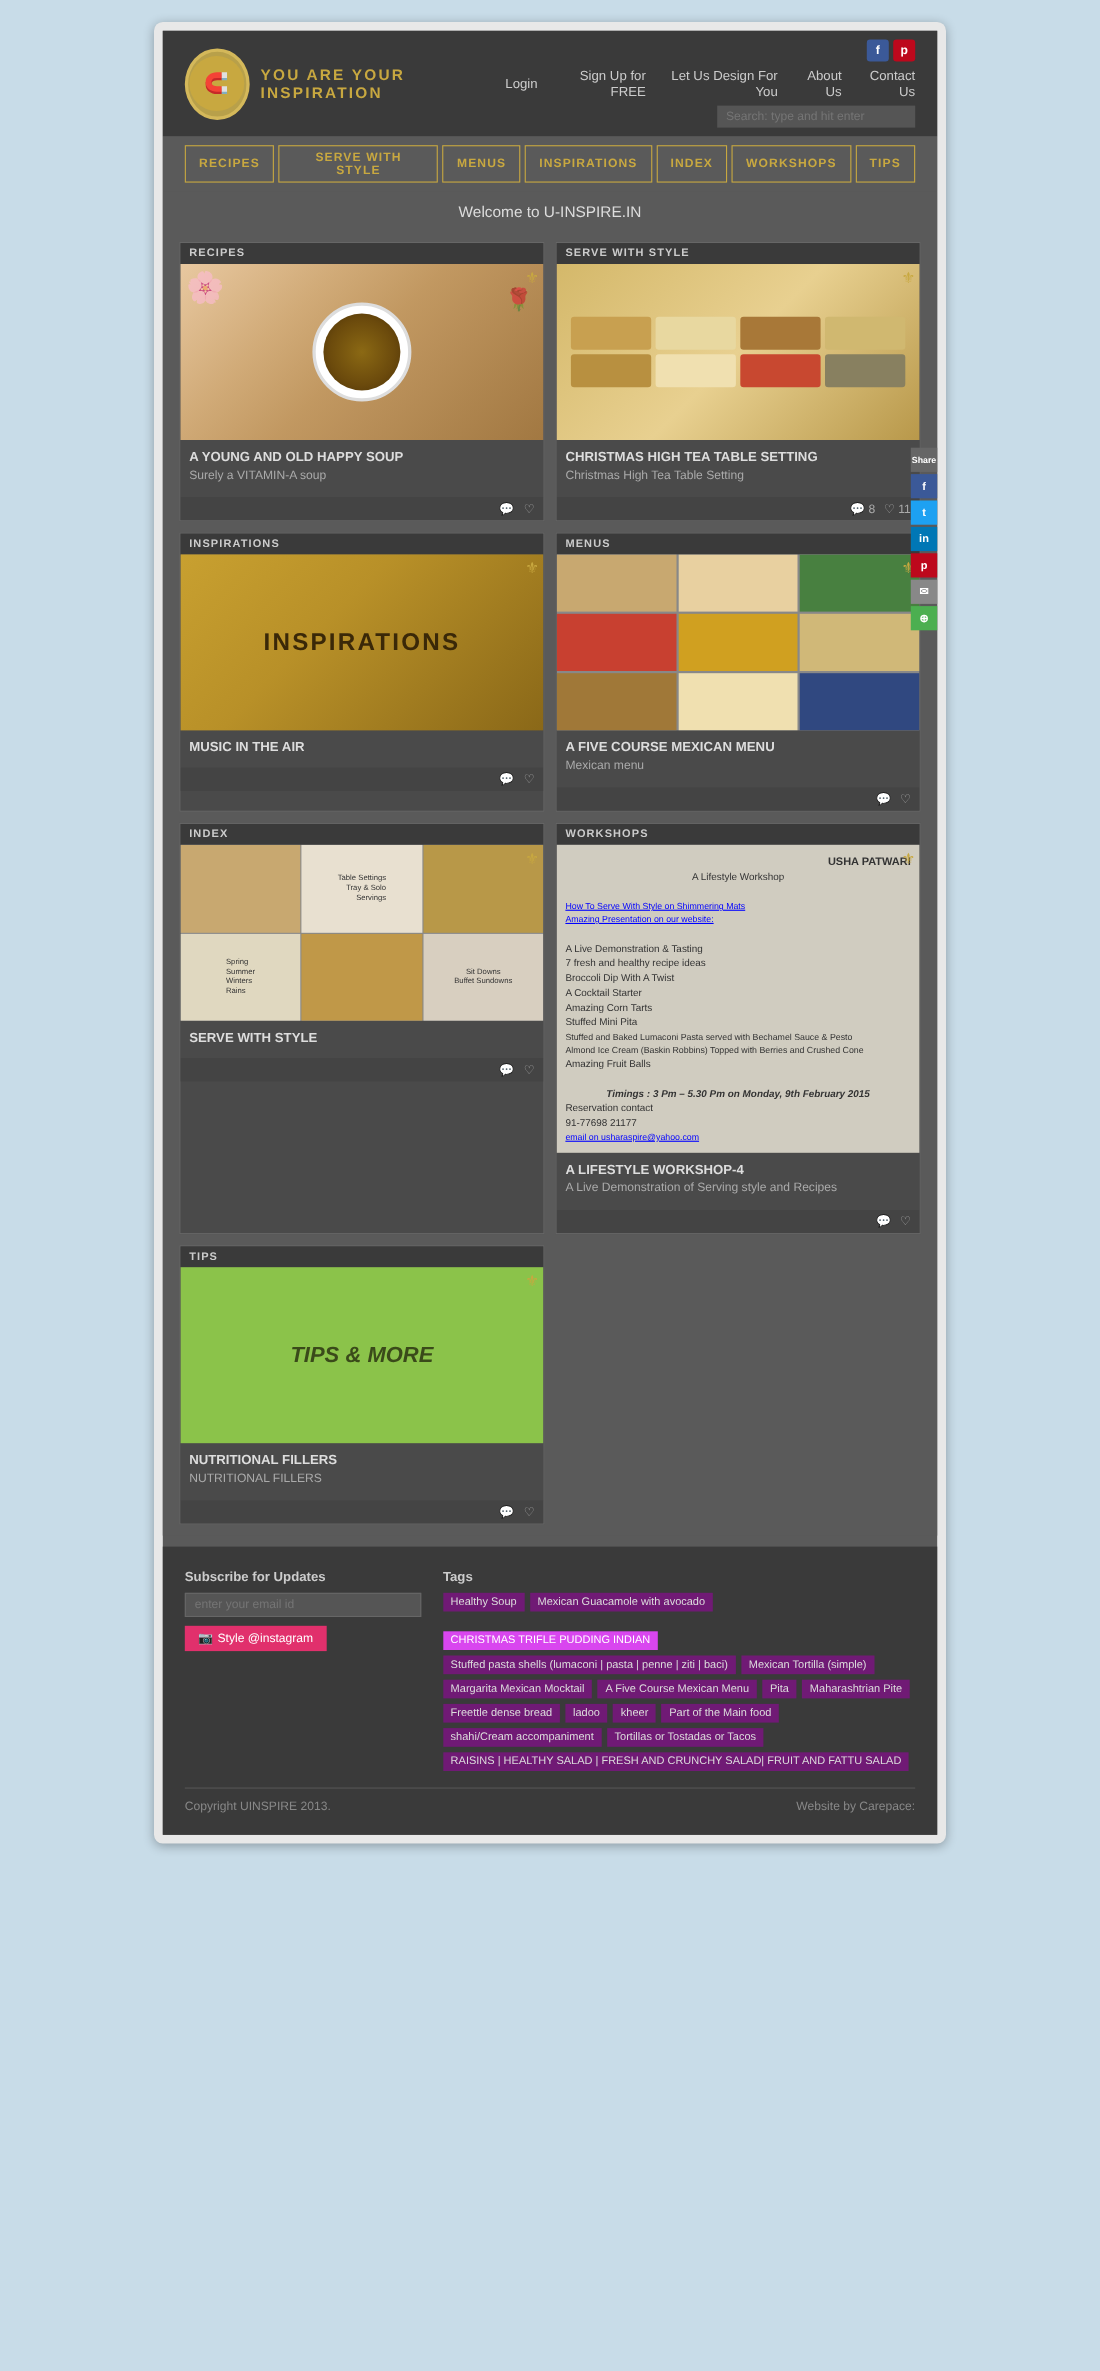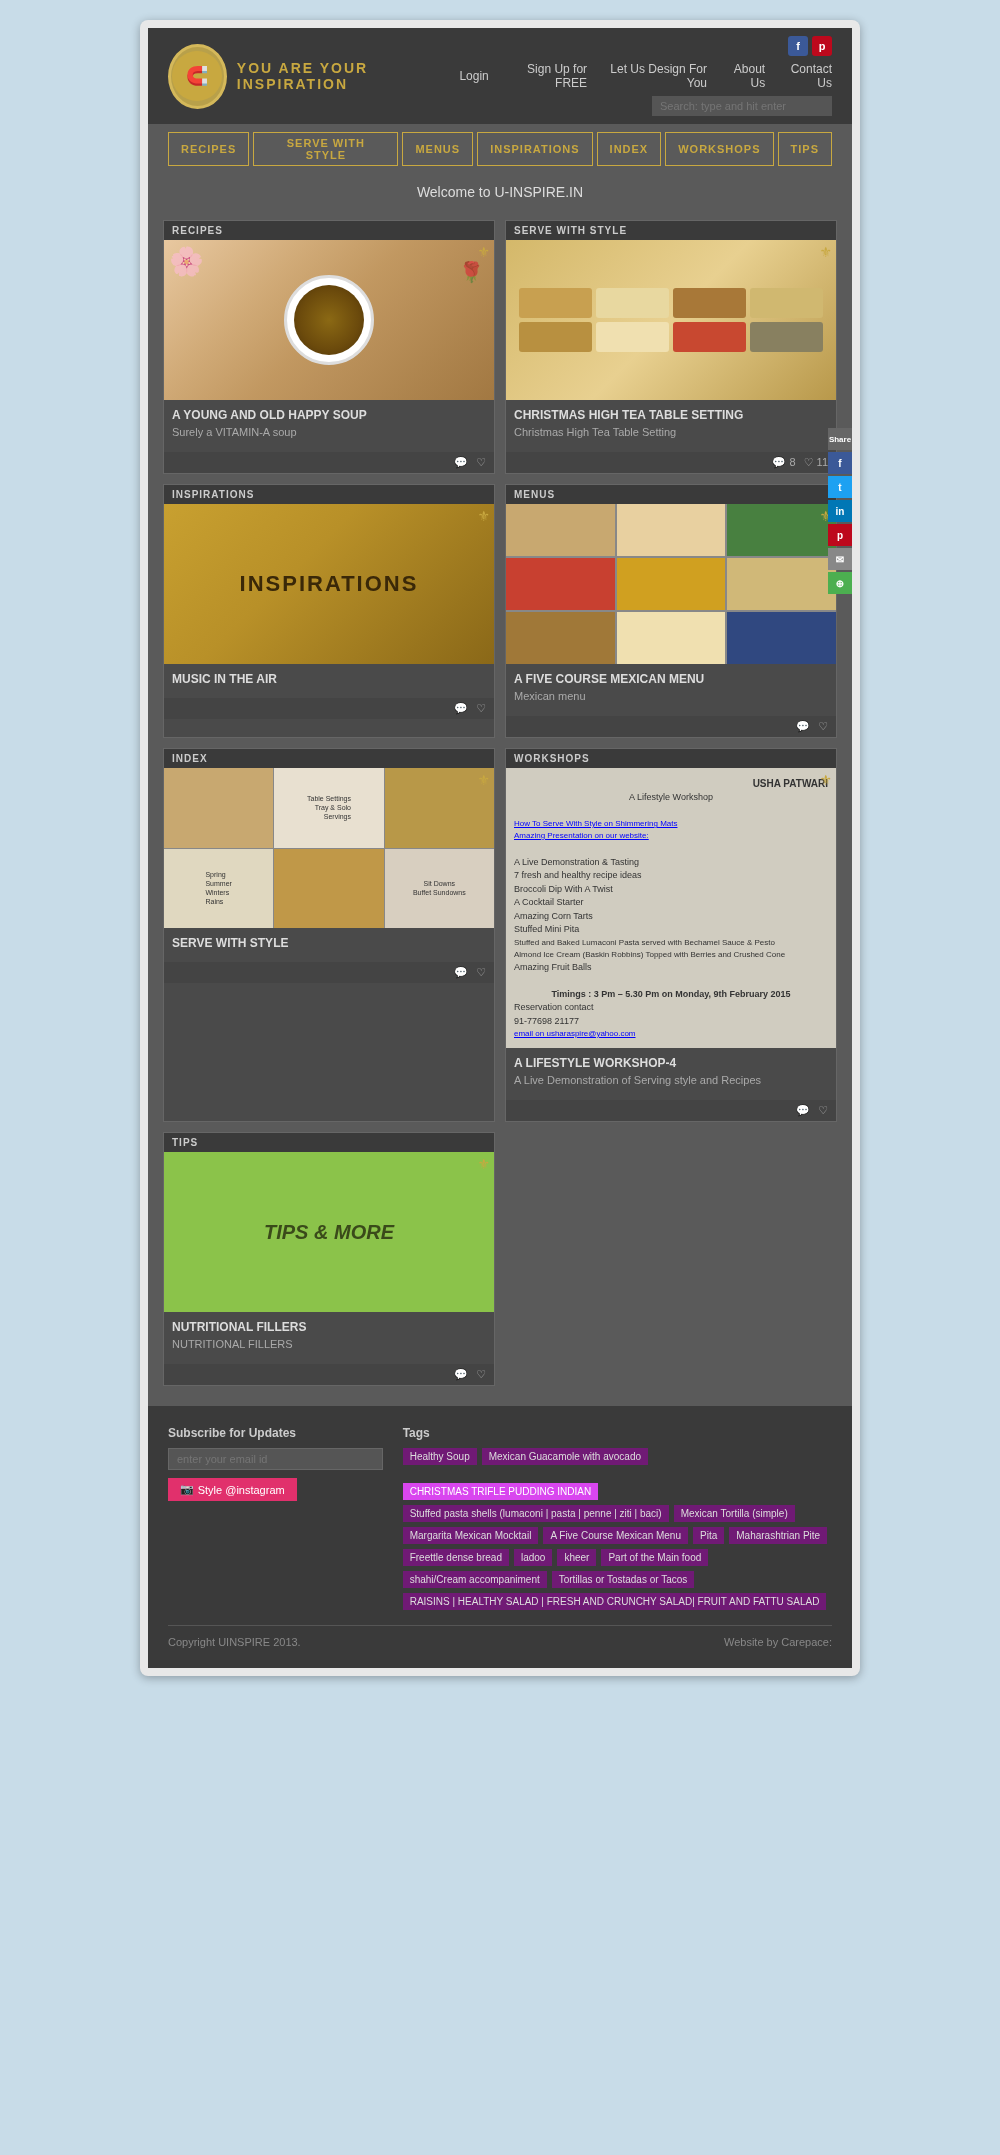--- a/index.html
+++ b/index.html
@@ -232,39 +232,39 @@
     
     .img-workshops {
       background: #d0ccc0;
       padding: 8px;
       font-size: 9px;
       color: #333;
       line-height: 1.5;
     }
     .workshop-title { font-weight: bold; font-size: 10px; text-align: right; }
     .workshop-link { color: blue; text-decoration: underline; font-size: 8px; }
-    .workshop-time { font-weight: bold; font-size: 9px; text-align: center; }
+    .workshop-time { font-weight: bold; font-size: 9px; text-align: center; font-style: italic; }
 
     
     .img-tips {
       background: #8bc34a;
       display: flex; align-items: center; justify-content: center;
     }
     .tips-text {
       font-size: 20px;
       font-weight: 900;
       color: #3a4a1a;
       font-style: italic;
     }
 
     
     .share-sidebar {
       position: absolute;
       right: 0;
-      top: 400px;
+      top: 379px;
       display: flex;
       flex-direction: column;
       gap: 2px;
     }
     .share-btn {
       width: 24px;
       height: 22px;
       display: flex; align-items: center; justify-content: center;
       font-size: 10px;
       color: white;

